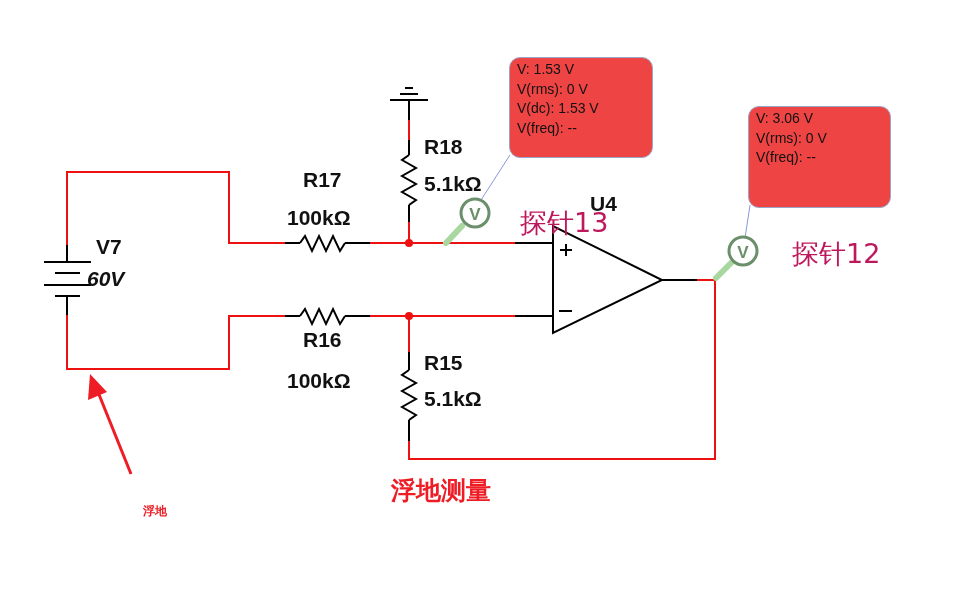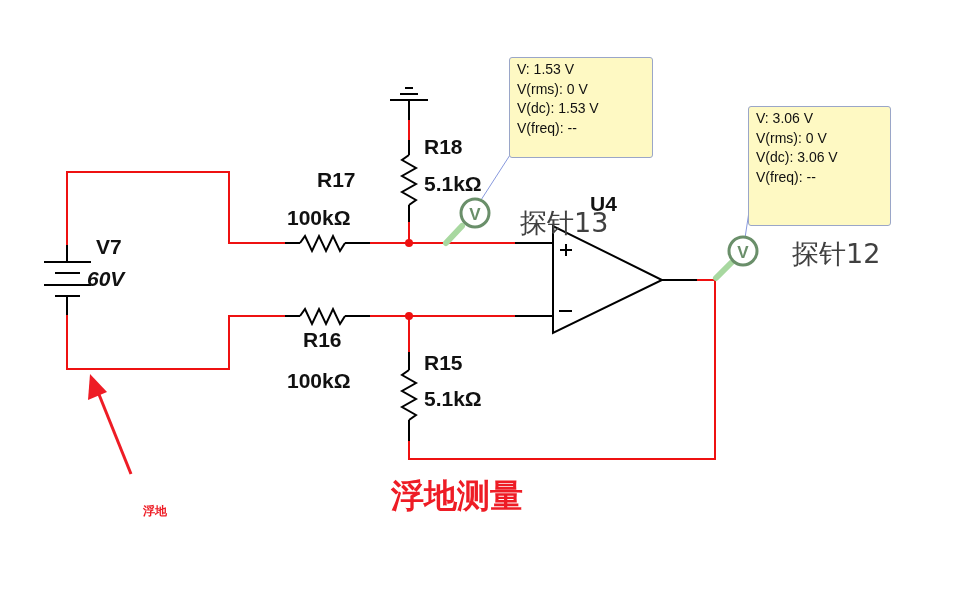--- a/index.html
+++ b/index.html
@@ -1,22 +1,22 @@
 <!DOCTYPE html>
 <html><head>
 <meta charset="utf-8">
 <style>
   html, body { margin: 0; padding: 0; background: #ffffff; }
   body { width: 958px; height: 592px; position: relative; overflow: hidden; font-family: "Liberation Sans", sans-serif; }
   svg#schematic { position: absolute; left: 0; top: 0; }
   .wire { stroke: #ee1111; stroke-width: 2; fill: none; }
   .lead { stroke: #000; stroke-width: 2; fill: none; }
   .lbl { position: absolute; font-family: "Liberation Sans", sans-serif; font-weight: bold; font-size: 21px; color: #111; white-space: nowrap; }
-  .probe-name { position: absolute; font-family: "DejaVu Sans", sans-serif; font-size: 27px; color: #404040; white-space: nowrap; }
-  .tip { position: absolute; background: #fef9c3; border: 1px solid #9aa6c8; border-radius: 3px; font-family: "Liberation Sans", sans-serif; font-size: 14px; line-height: 19.5px; color: #111; padding: 2px 6px 4px 7px; box-sizing: border-box; }
+  .probe-name { position: absolute; font-family: "DejaVu Sans", sans-serif; font-size: 27px; color: #be185d; white-space: nowrap; }
+  .tip { position: absolute; background: #ef4444; border: 1px solid #9aa6c8; border-radius: 11px; font-family: "Liberation Sans", sans-serif; font-size: 14px; line-height: 19.5px; color: #111; padding: 2px 6px 4px 7px; box-sizing: border-box; }
   .tip div { white-space: nowrap; }
   .anno { position: absolute; font-family: "DejaVu Sans", sans-serif; font-weight: bold; color: #ee1c25; white-space: nowrap; }
 </style>
 </head>
 <body>
 
 <svg id="schematic" width="958" height="592" viewBox="0 0 958 592">
 
   <g>
     <line class="lead" x1="67" y1="245" x2="67" y2="262"></line>
@@ -100,21 +100,21 @@
 
   <g>
     <line x1="131" y1="474" x2="98" y2="392" stroke="#ee1c25" stroke-width="3"></line>
     <polygon points="90,374 88,400 107,392" fill="#ee1c25"></polygon>
   </g>
 </svg>
 
 <div class="lbl" style="left:96px; top:235px;">V7</div>
 <div class="lbl" style="left:87px; top:267px;font-style:italic;">60V</div>
 
-<div class="lbl" style="left:317px; top:168px;">R17</div>
+<div class="lbl" style="left:303px; top:168px;">R17</div>
 <div class="lbl" style="left:287px; top:206px;">100kΩ</div>
 
 <div class="lbl" style="left:303px; top:328px;">R16</div>
 <div class="lbl" style="left:287px; top:369px;">100kΩ</div>
 
 <div class="lbl" style="left:424px; top:135px;text-align:right;">R18</div>
 <div class="lbl" style="left:424px; top:172px;">5.1kΩ</div>
 
 <div class="lbl" style="left:424px; top:351px;">R15</div>
 <div class="lbl" style="left:424px; top:387px;">5.1kΩ</div>
@@ -124,21 +124,20 @@
 <div class="probe-name" style="left:520px; top:205px;">探针13</div>
 <div class="probe-name" style="left:792px; top:236px;">探针12</div>
 
 <div class="tip" style="left:509px; top:57px; width:144px; height:101px;">
   <div>V: 1.53 V</div>
   <div>V(rms): 0 V</div>
   <div>V(dc): 1.53 V</div>
   <div>V(freq): --</div>
 </div>
 
-<div class="tip" style="left:748px; top:106px; width:143px; height:120px;">
+<div class="tip" style="left:748px; top:106px; width:143px; height:102px;">
   <div>V: 3.06 V</div>
   <div>V(rms): 0 V</div>
-  <div>V(dc): 3.06 V</div>
   <div>V(freq): --</div>
 </div>
 
 <div class="anno" style="left:143px; top:503px; font-size:12px;">浮地</div>
-<div class="anno" style="left:391px; top:474px; font-size:33px;">浮地测量</div>
+<div class="anno" style="left:391px; top:474px; font-size:25px;">浮地测量</div>
 
 </body></html>

